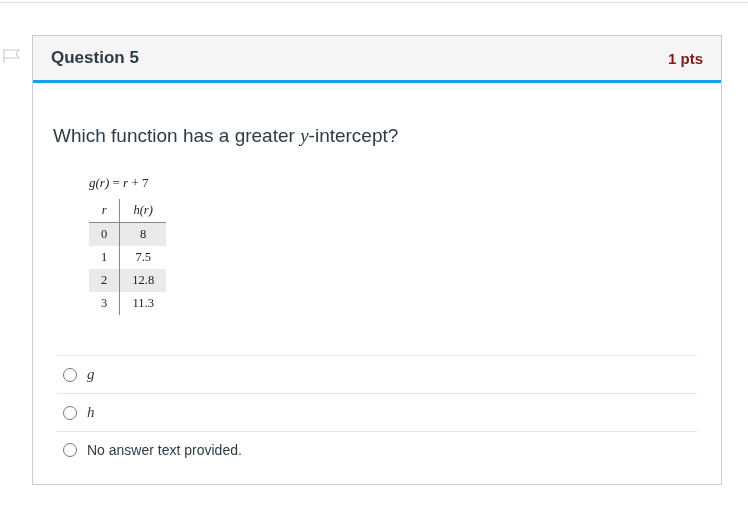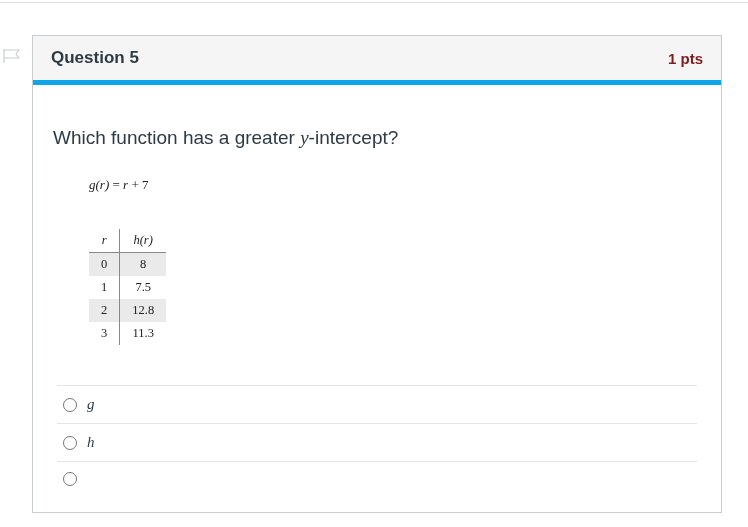--- a/index.html
+++ b/index.html
@@ -25,21 +25,21 @@
   .question-card {
     margin: 32px 26px 10px 32px;
     border: 1px solid #c7cdd1;
     background: #fff;
   }
   .question-header {
     display: flex;
     justify-content: space-between;
     align-items: center;
     background: #f5f5f5;
-    border-bottom: 5px solid #0ea5e9;
+    border-bottom: 3px solid #0ea5e9;
     padding: 12px 18px;
     gap: 28px;
   }
   .question-title {
     font-size: 17px;
     font-weight: 700;
     color: #2d3b45;
   }
   .question-pts {
     font-size: 15px;
@@ -52,21 +52,21 @@
   .prompt {
     font-size: 19px;
     margin-bottom: 28px;
   }
   .mvar { font-style: italic; font-family: Georgia, 'Times New Roman', serif; }
   .equation {
     margin-left: 36px;
     font-size: 13px;
     font-family: Georgia, 'Times New Roman', serif;
     font-style: italic;
-    margin-bottom: 36px;
+    margin-bottom: 8px;
     color: #222;
   }
   .equation .num { font-style: normal; }
   .data-table {
     margin-left: 36px;
     border-collapse: collapse;
     font-size: 12.5px;
     font-family: Georgia, 'Times New Roman', serif;
     color: #222;
     margin-bottom: 40px;
@@ -160,16 +160,17 @@
       <label class="answer-row">
         <input type="radio" name="q5" style="">
         <span class="answer-label"><span class="mvar">g</span></span>
       </label>
       <label class="answer-row">
         <input type="radio" name="q5" style="">
         <span class="answer-label"><span class="mvar">h</span></span>
       </label>
       <label class="answer-row">
         <input type="radio" name="q5" style="">
+        <span class="answer-label">No answer text provided.</span>
       </label>
     </div>
   </div>
 </div>
 
 </body></html>

